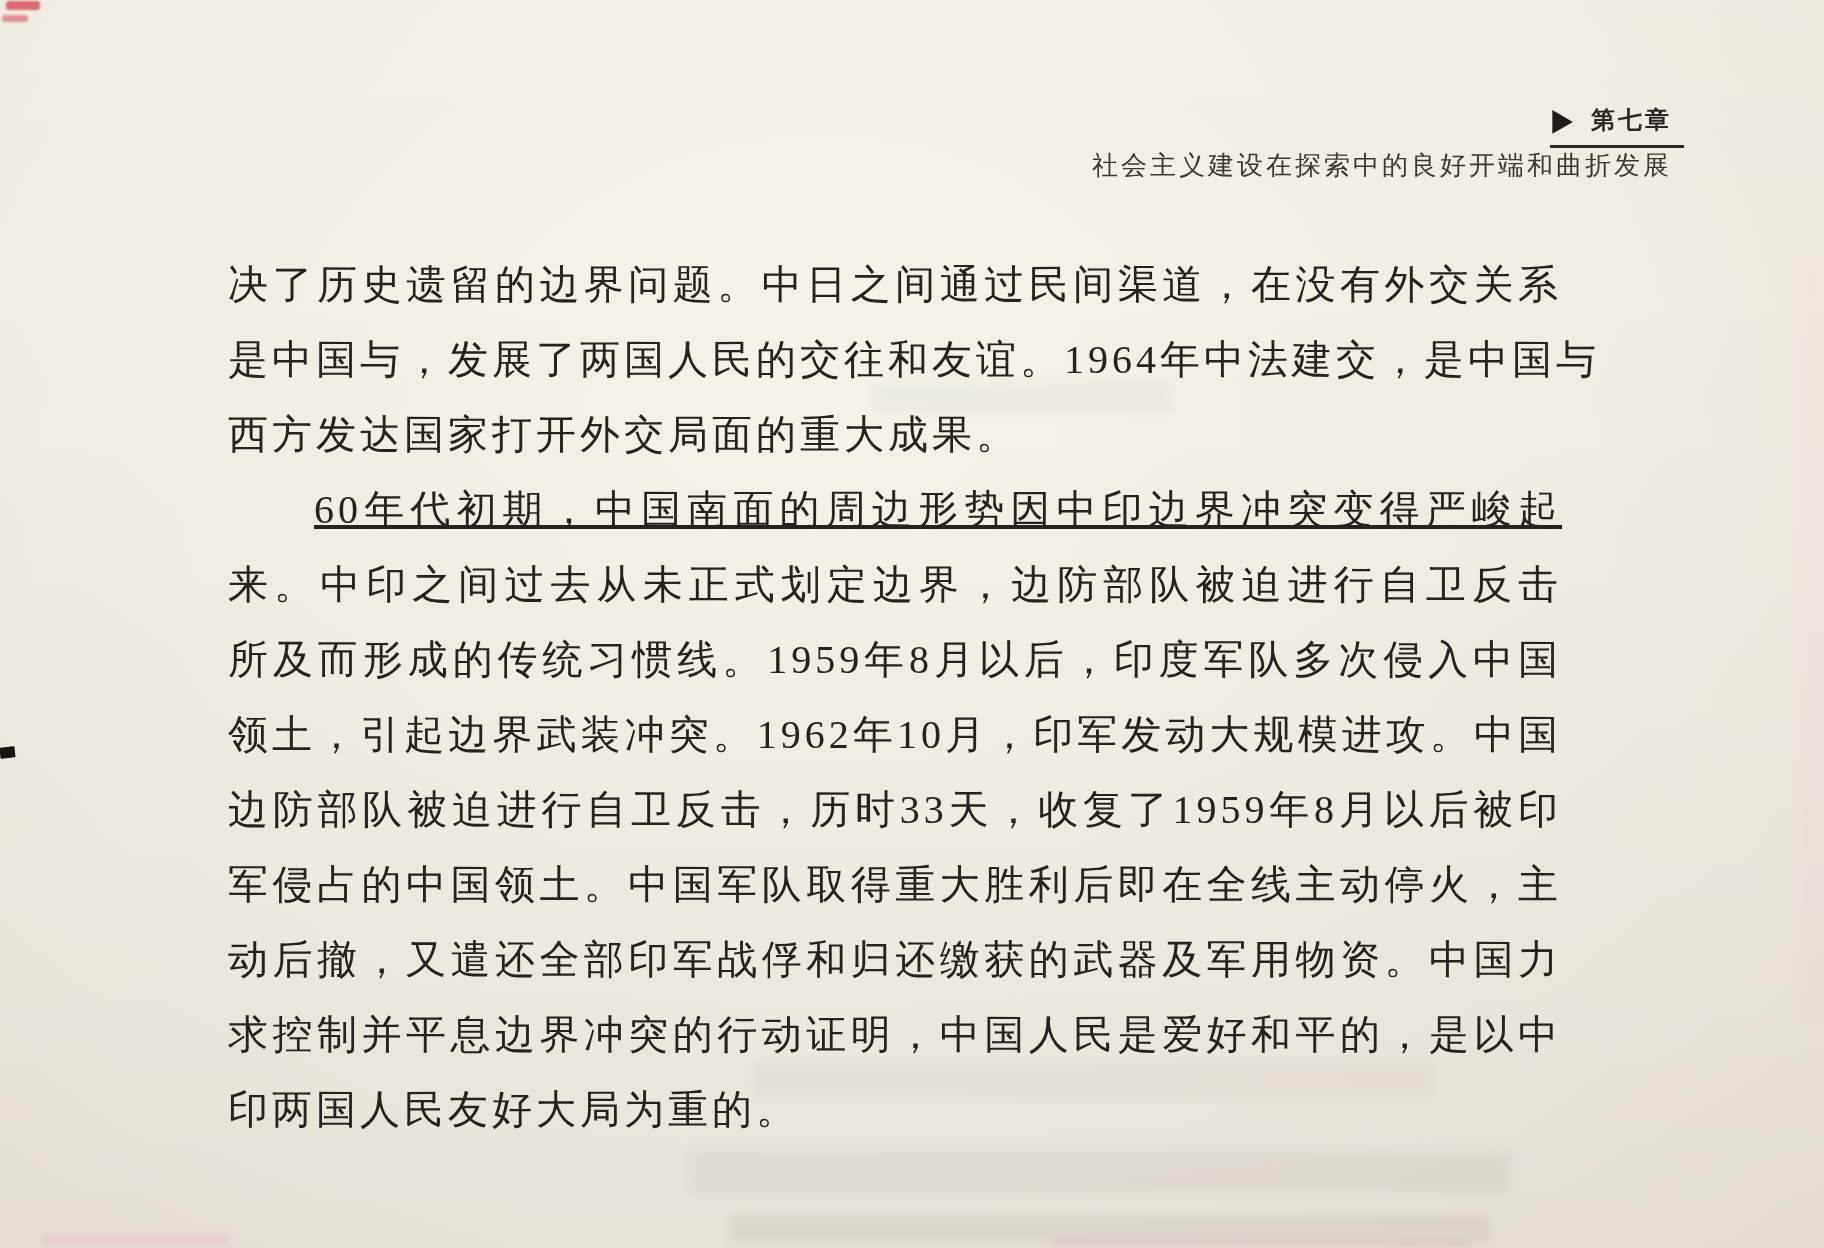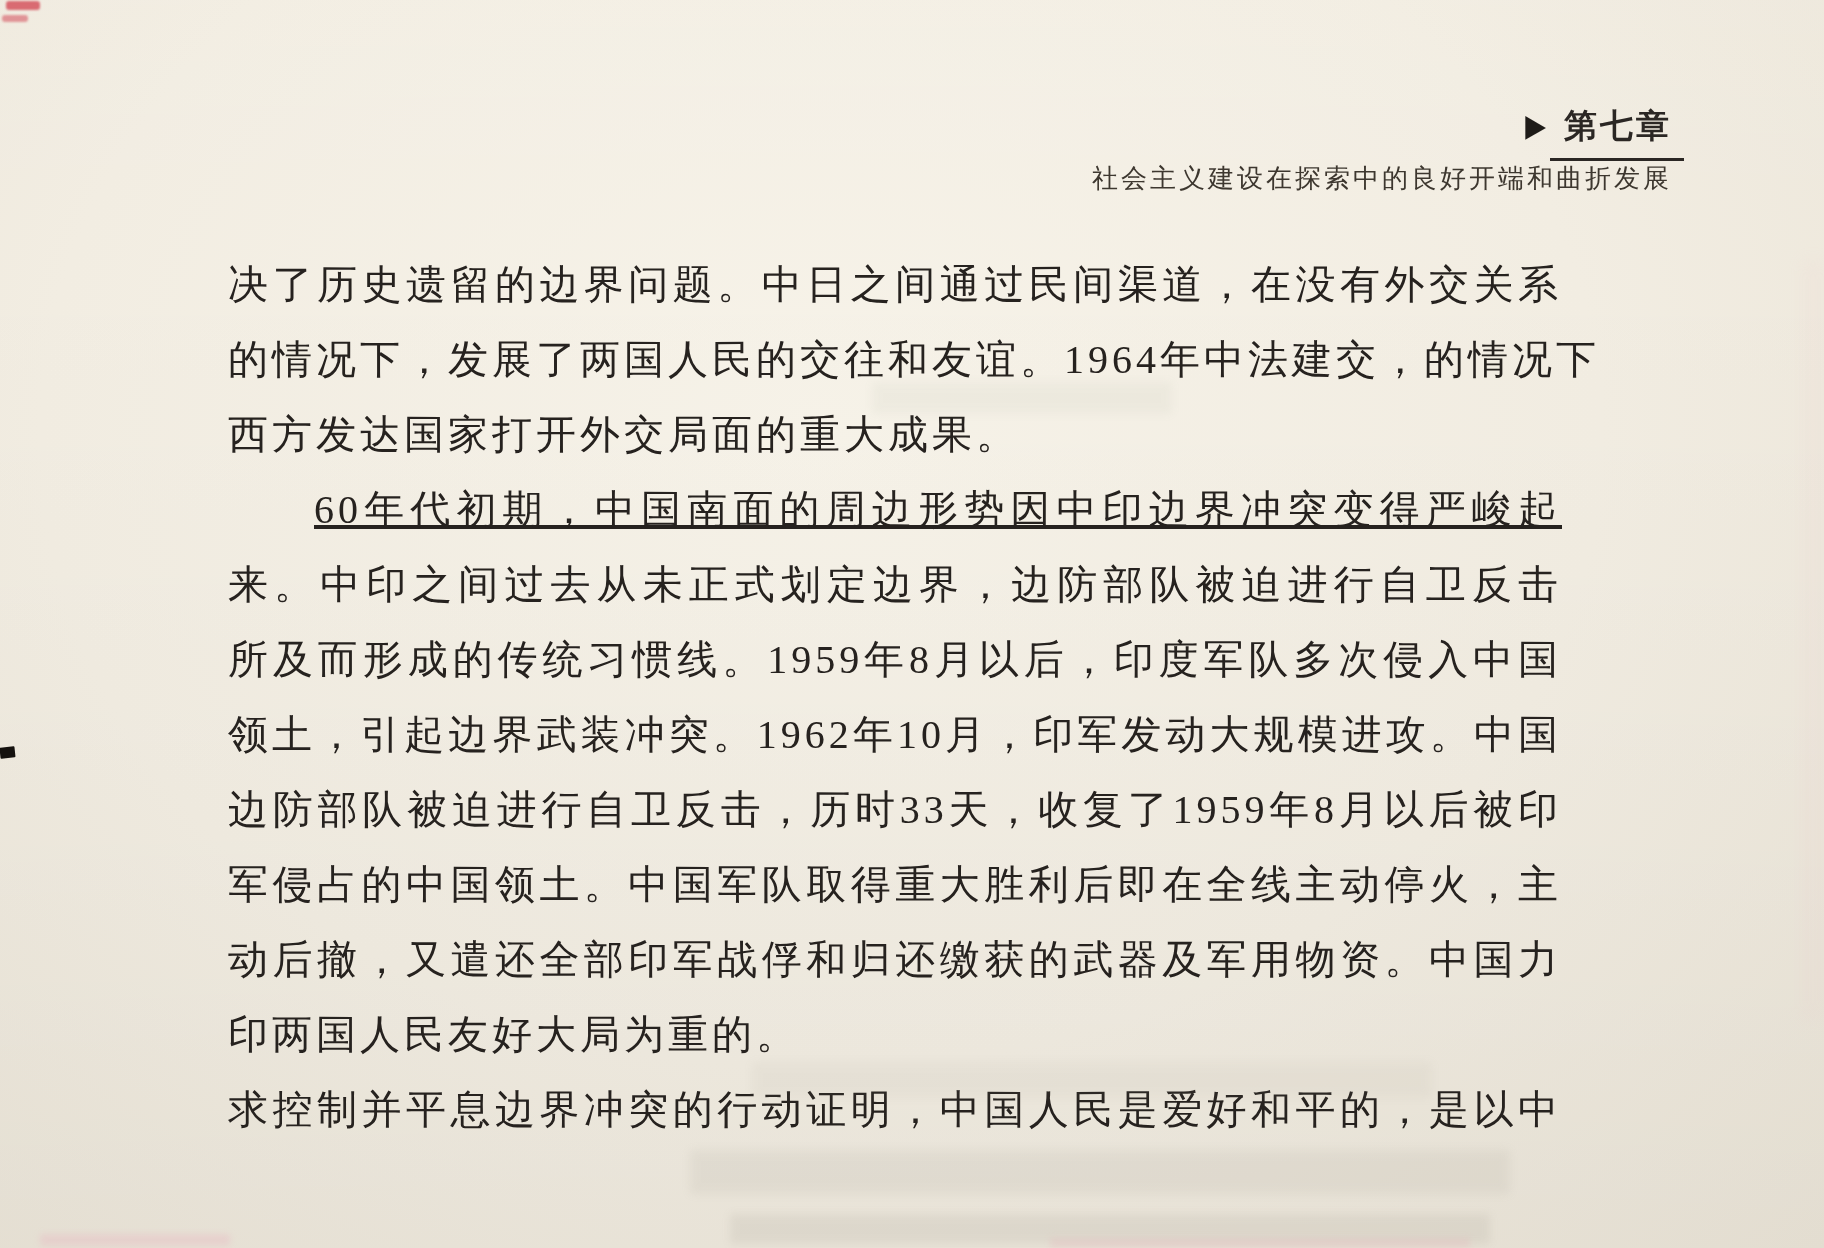--- a/index.html
+++ b/index.html
@@ -29,21 +29,21 @@
     align-items: center;
     gap: 18px;
   }
   .chapter-marker {
     font-size: 27px;
     line-height: 1;
     color: #1e1b18;
     transform: scaleY(1.15);
   }
   .chapter-title {
-    font-size: 33px;
+    font-size: 24px;
     font-weight: bold;
     letter-spacing: 3px;
     color: #2b2724;
   }
   .chapter-underline {
     width: 134px;
     height: 3px;
     background: #2b2724;
     margin: 9px 0 0 auto;
     transform: translateX(12px);
@@ -100,31 +100,31 @@
     <div class="chapter-row">
       <span class="chapter-marker">▶</span>
       <span class="chapter-title">第七章</span>
     </div>
     <div class="chapter-underline"></div>
     <div class="chapter-subtitle">社会主义建设在探索中的良好开端和曲折发展</div>
   </div>
 
   <div class="body-text">
     <div class="line">决了历史遗留的边界问题。中日之间通过民间渠道，在没有外交关系</div>
-    <div class="line">的情况下，发展了两国人民的交往和友谊。1964年中法建交，的情况下</div>
+    <div class="line">是中国与，发展了两国人民的交往和友谊。1964年中法建交，是中国与</div>
     <div class="line line-last">西方发达国家打开外交局面的重大成果。</div>
     <div class="line line-indent">60年代初期，中国南面的周边形势因中印边界冲突变得严峻起</div>
     <div class="line">来。中印之间过去从未正式划定边界，边防部队被迫进行自卫反击</div>
     <div class="line">所及而形成的传统习惯线。1959年8月以后，印度军队多次侵入中国</div>
     <div class="line">领土，引起边界武装冲突。1962年10月，印军发动大规模进攻。中国</div>
     <div class="line">边防部队被迫进行自卫反击，历时33天，收复了1959年8月以后被印</div>
     <div class="line">军侵占的中国领土。中国军队取得重大胜利后即在全线主动停火，主</div>
     <div class="line">动后撤，又遣还全部印军战俘和归还缴获的武器及军用物资。中国力</div>
+    <div class="line">求控制并平息边界冲突的行动证明，中国人民是爱好和平的，是以中</div>
     <div class="line line-last">印两国人民友好大局为重的。</div>
-    <div class="line">求控制并平息边界冲突的行动证明，中国人民是爱好和平的，是以中</div>
   </div>
 
   <div class="artifact red-mark-1"></div>
   <div class="artifact red-mark-2"></div>
   <div class="artifact edge-mark"></div>
   <div class="artifact ghost-1"></div>
   <div class="artifact ghost-2"></div>
   <div class="artifact ghost-3"></div>
   <div class="artifact ghost-4"></div>
   <div class="artifact pink-smudge-bottom"></div>

